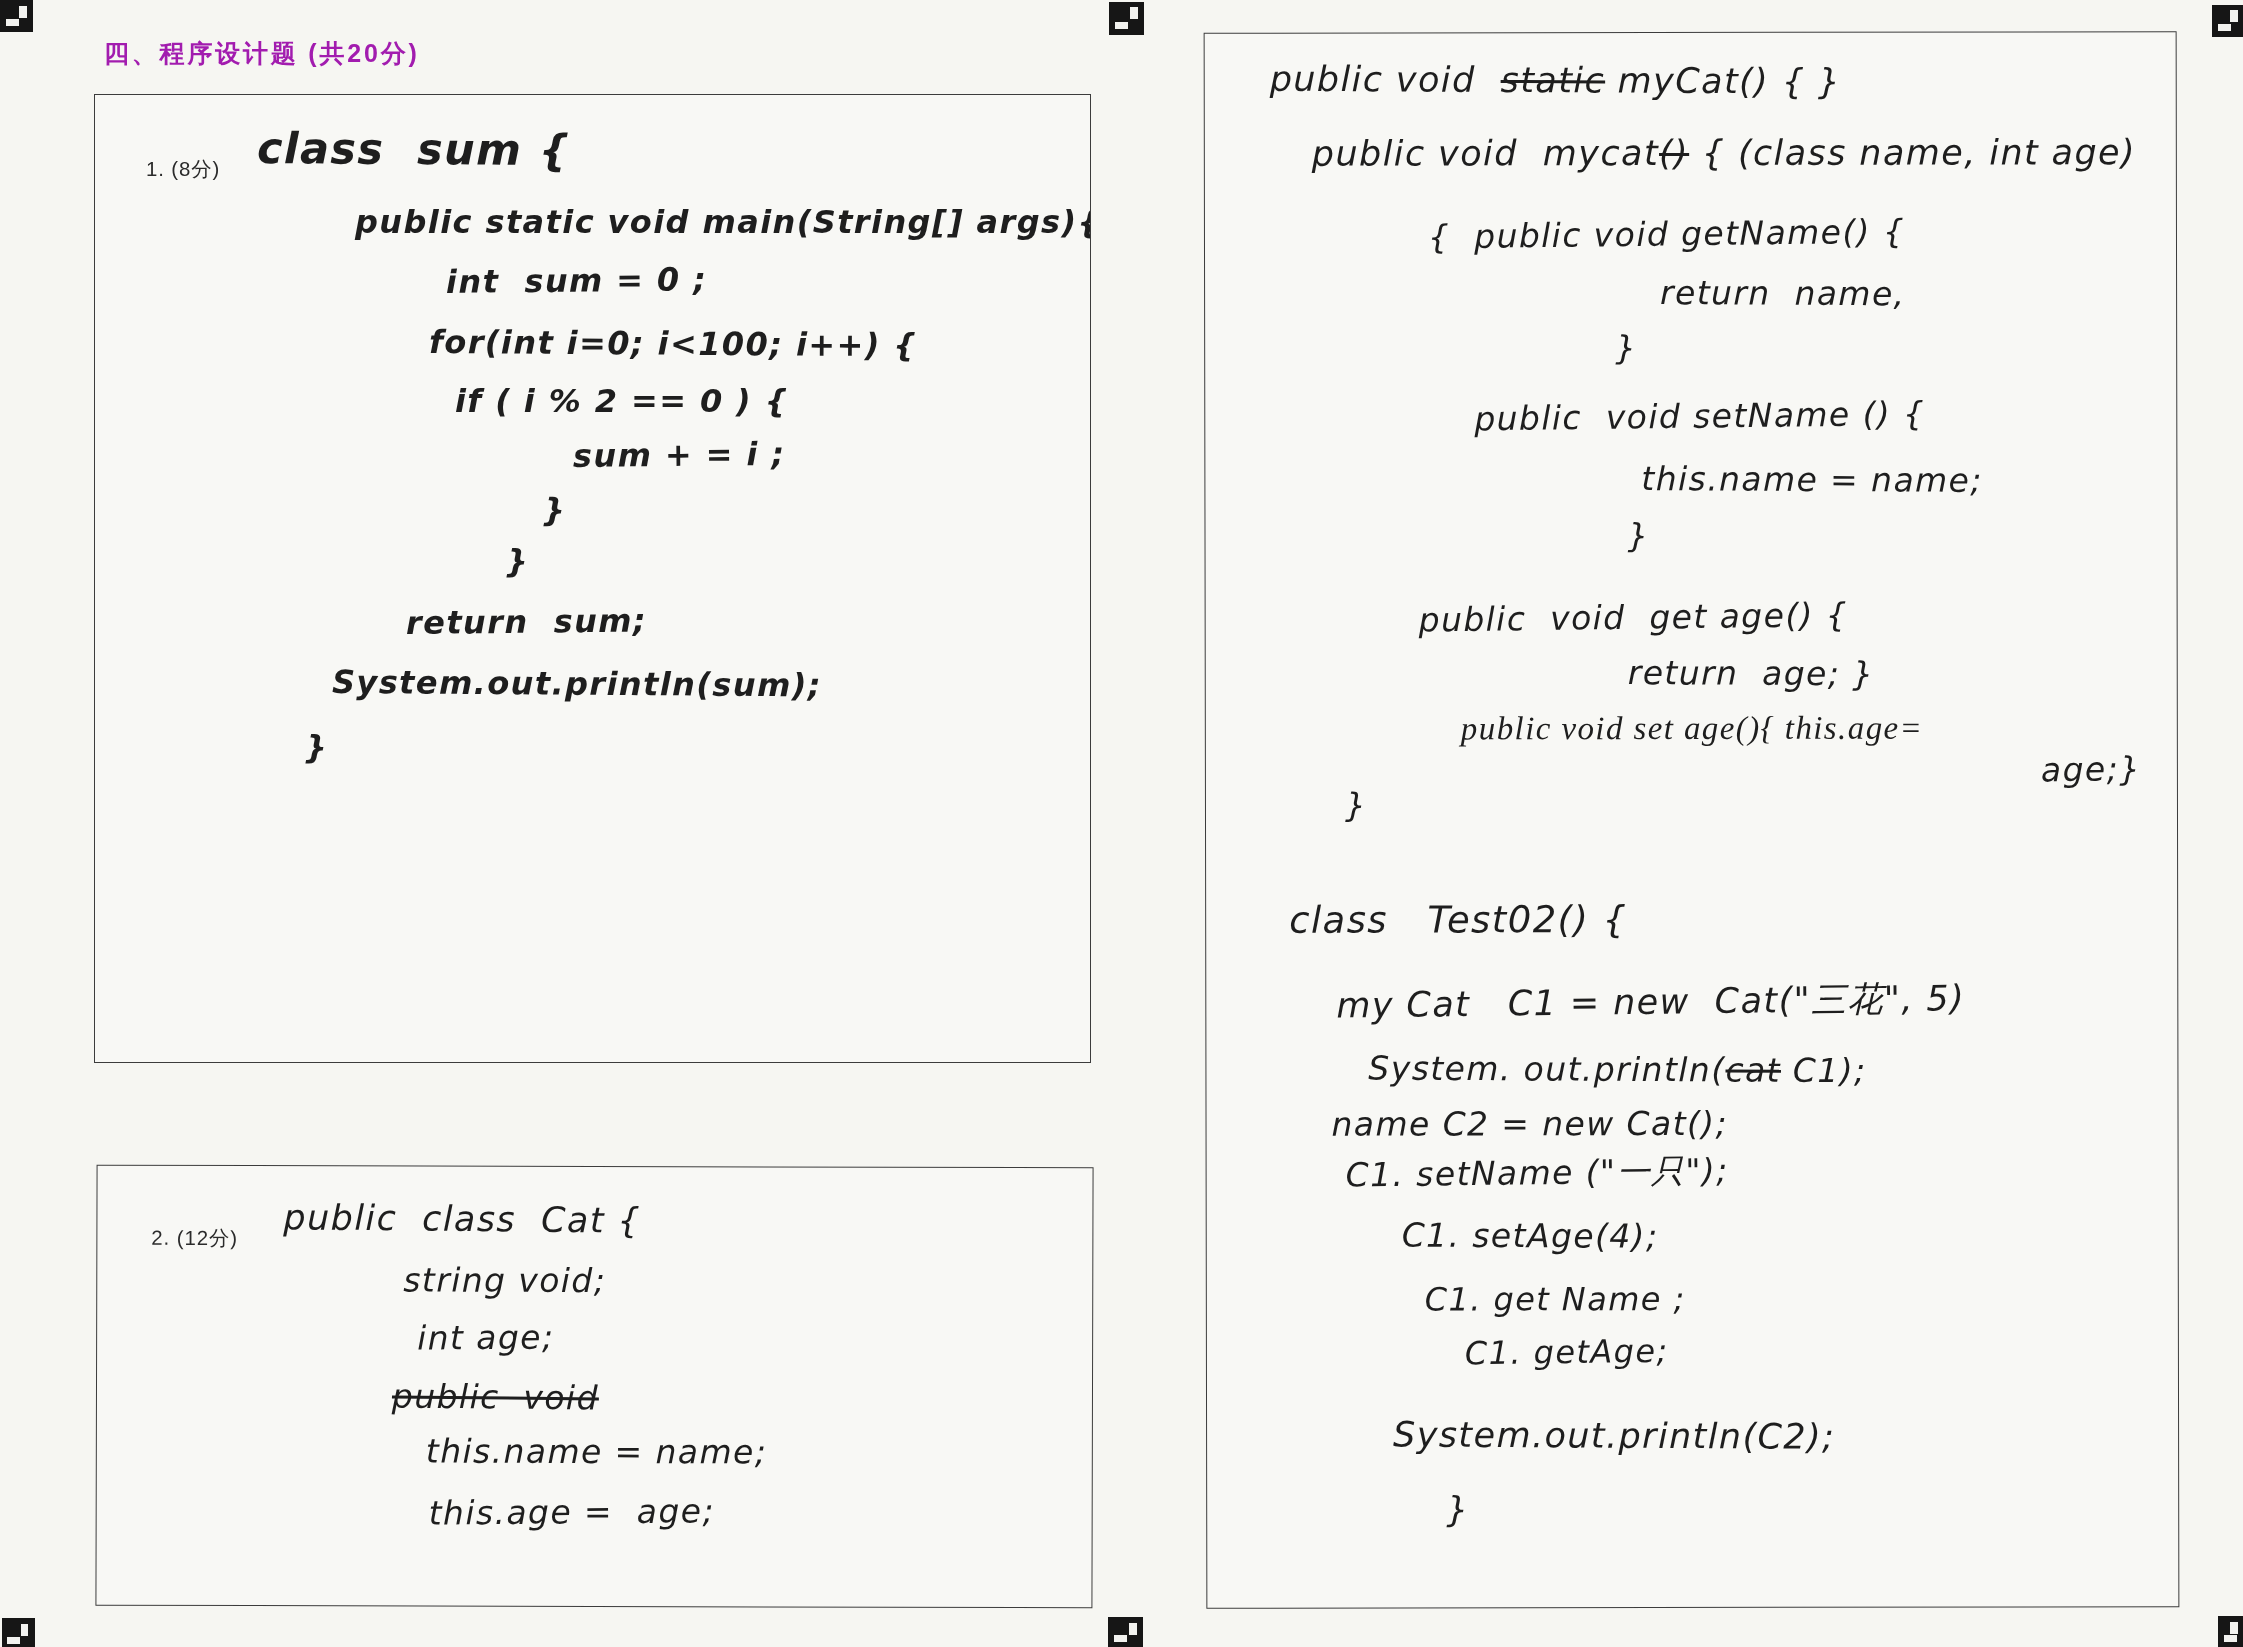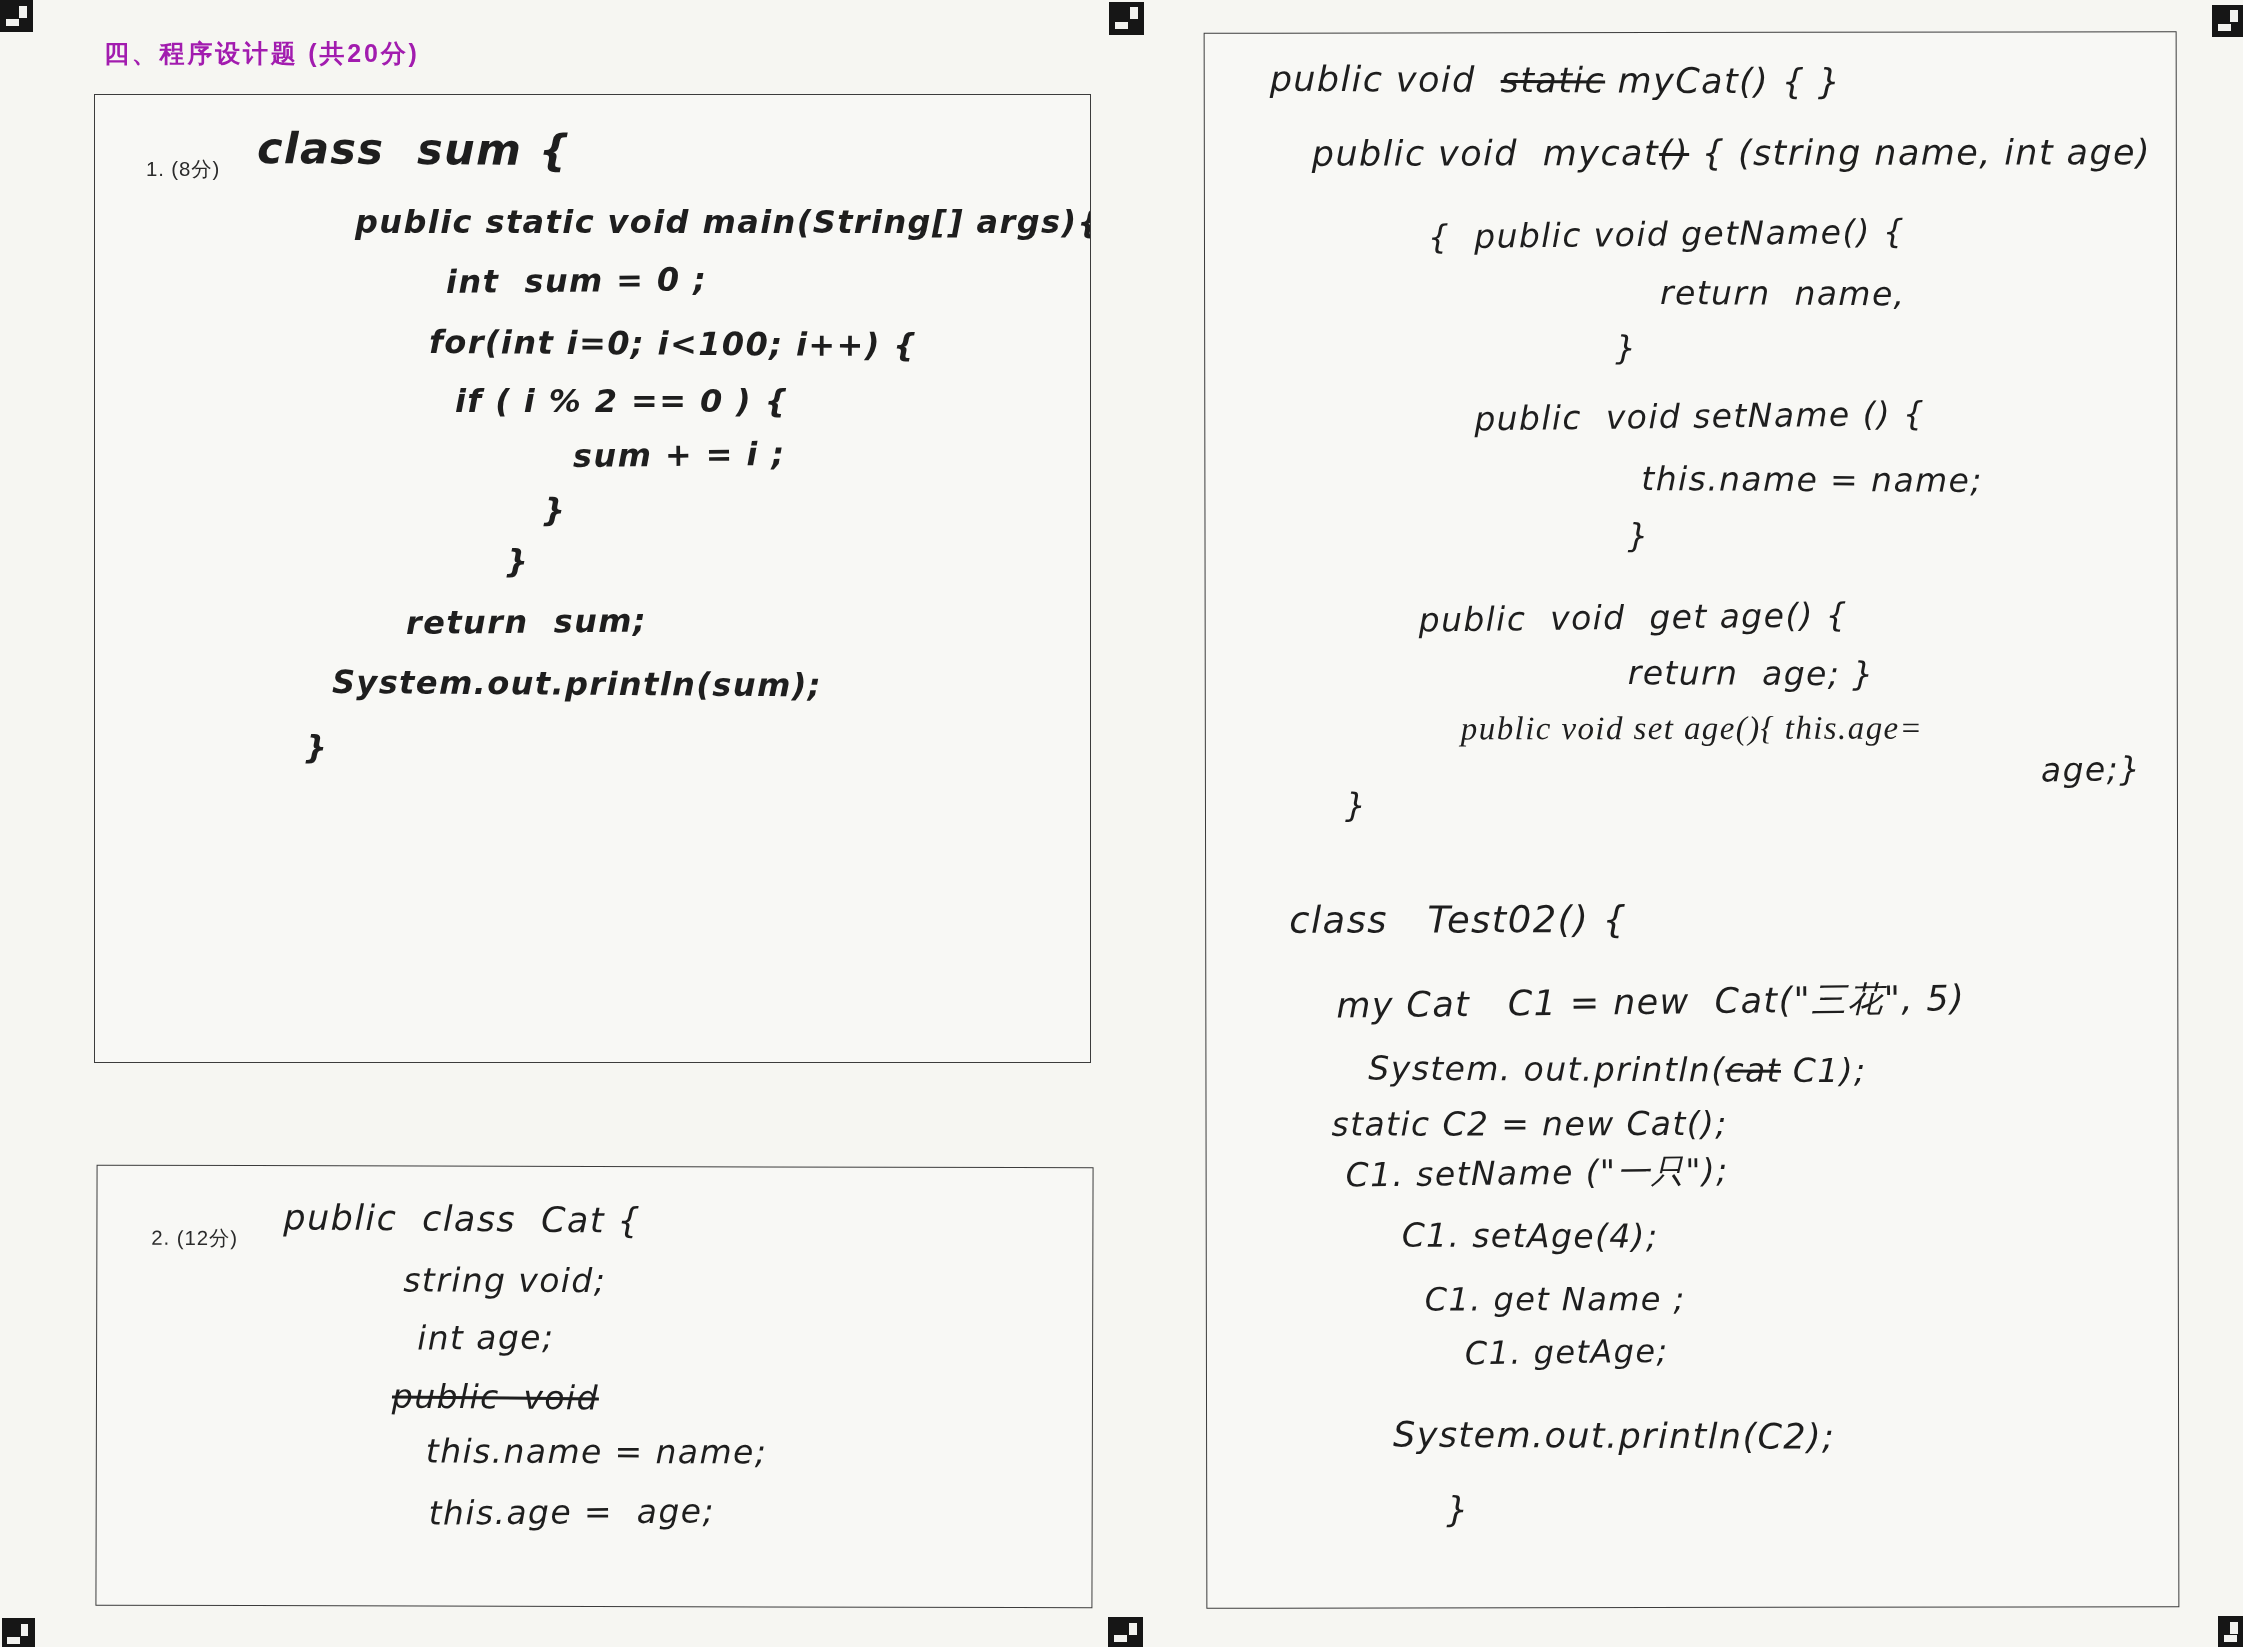--- a/index.html
+++ b/index.html
@@ -105,36 +105,36 @@
       <div class="hw-line" style="margin-left: 320px; font-size: 33px; margin-top: 18.6px;"><span>int age;</span></div>
       <div class="hw-line" style="margin-left: 295px; font-size: 33px; margin-top: 18.6px;"><span class="strike">public  void</span></div>
       <div class="hw-line" style="margin-left: 329px; font-size: 33px; margin-top: 15px;"><span>this.name = name;</span></div>
       <div class="hw-line" style="margin-left: 332px; font-size: 33px; margin-top: 22px;"><span>this.age =  age;</span></div>
     </div>
 </div>
 
 <div class="answer-box" id="box3">
   <div class="lines-wrap">
       <div class="hw-line" style="margin-left: 65px; font-size: 35px; margin-top: 0px;"><span>public void  </span><span class="strike">static</span><span> myCat() { }</span></div>
-      <div class="hw-line" style="margin-left: 107px; font-size: 35px; margin-top: 33px;"><span>public void  mycat</span><span class="strike">()</span><span> { (string name, int age)</span></div>
+      <div class="hw-line" style="margin-left: 107px; font-size: 35px; margin-top: 33px;"><span>public void  mycat</span><span class="strike">()</span><span> { (class name, int age)</span></div>
       <div class="hw-line" style="margin-left: 223px; font-size: 33px; margin-top: 43px;"><span>{  public void getName() {</span></div>
       <div class="hw-line" style="margin-left: 455px; font-size: 33px; margin-top: 16.7px;"><span>return  name,</span></div>
       <div class="hw-line" style="margin-left: 410px; font-size: 33px; margin-top: 15px;"><span>}</span></div>
       <div class="hw-line" style="margin-left: 269px; font-size: 33px; margin-top: 32px;"><span>public  void setName () {</span></div>
       <div class="hw-line" style="margin-left: 436px; font-size: 33px; margin-top: 20.4px;"><span>this.name = name;</span></div>
       <div class="hw-line" style="margin-left: 422px; font-size: 33px; margin-top: 16.7px;"><span>}</span></div>
       <div class="hw-line" style="margin-left: 213px; font-size: 33px; margin-top: 45px;"><span>public  void  get age() {</span></div>
       <div class="hw-line" style="margin-left: 422px; font-size: 33px; margin-top: 13px;"><span>return  age; }</span></div>
       <div class="hw-line" style="margin-left: 255px; font-size: 33px; margin-top: 16.7px; font-family: Liberation Serif, serif;"><span>public void set age(){ this.age=</span></div>
       <div class="hw-line" style="margin-left: 835px; font-size: 33px; margin-top: 1.9px;"><span>age;}</span></div>
       <div class="hw-line" style="margin-left: 139px; font-size: 33px; margin-top: -5.6px;"><span>}</span></div>
       <div class="hw-line" style="margin-left: 83px; font-size: 37px; margin-top: 74px;"><span>class   Test02() {</span></div>
       <div class="hw-line" style="margin-left: 130px; font-size: 35px; margin-top: 41px;"><span>my Cat   C1 = new  Cat("三花", 5)</span></div>
       <div class="hw-line" style="margin-left: 162px; font-size: 33px; margin-top: 22px;"><span>System. out.println(</span><span class="strike">cat</span><span> C1);</span></div>
-      <div class="hw-line" style="margin-left: 125px; font-size: 33px; margin-top: 16.7px;"><span>static C2 = new Cat();</span></div>
+      <div class="hw-line" style="margin-left: 125px; font-size: 33px; margin-top: 16.7px;"><span>name C2 = new Cat();</span></div>
       <div class="hw-line" style="margin-left: 139px; font-size: 33px; margin-top: 11px;"><span>C1. setName ("一只");</span></div>
       <div class="hw-line" style="margin-left: 195px; font-size: 33px; margin-top: 20.4px;"><span>C1. setAge(4);</span></div>
       <div class="hw-line" style="margin-left: 218px; font-size: 32px; margin-top: 26px;"><span>C1. get Name ;</span></div>
       <div class="hw-line" style="margin-left: 258px; font-size: 32px; margin-top: 15px;"><span>C1. getAge;</span></div>
       <div class="hw-line" style="margin-left: 186px; font-size: 35px; margin-top: 41px;"><span>System.out.println(C2);</span></div>
       <div class="hw-line" style="margin-left: 239px; font-size: 35px; margin-top: 33px;"><span>}</span></div>
     </div>
 </div>
 
 

